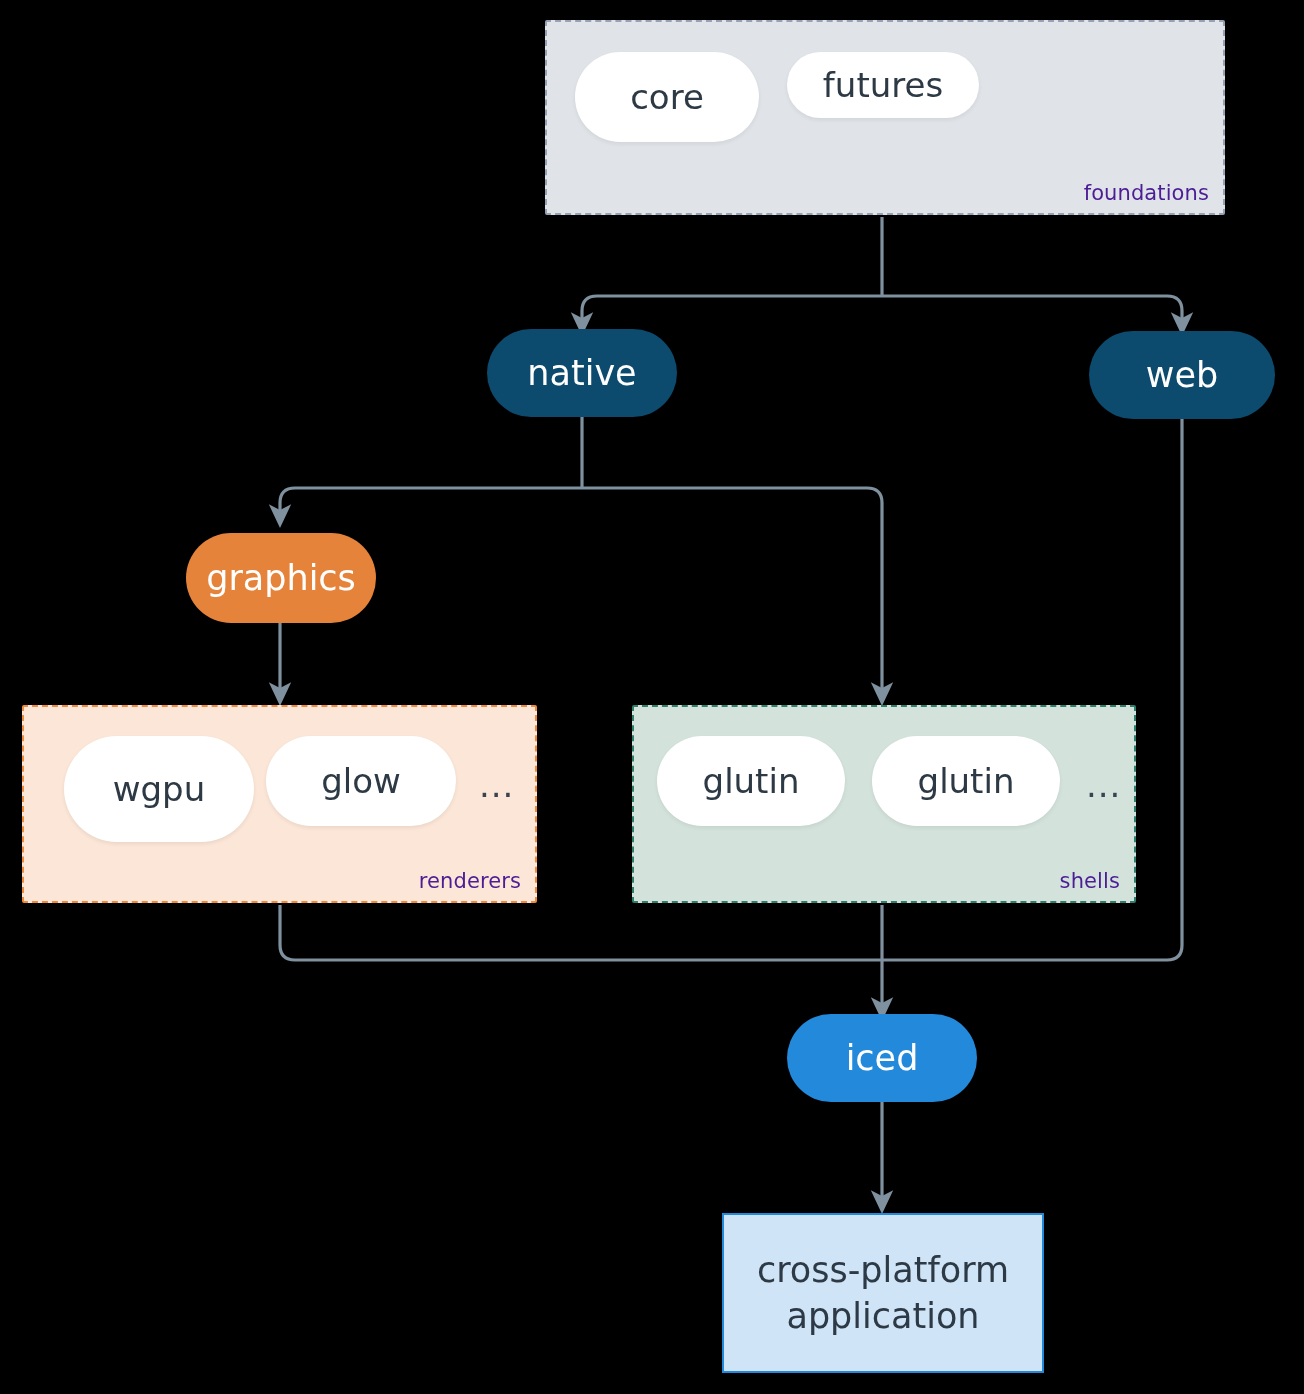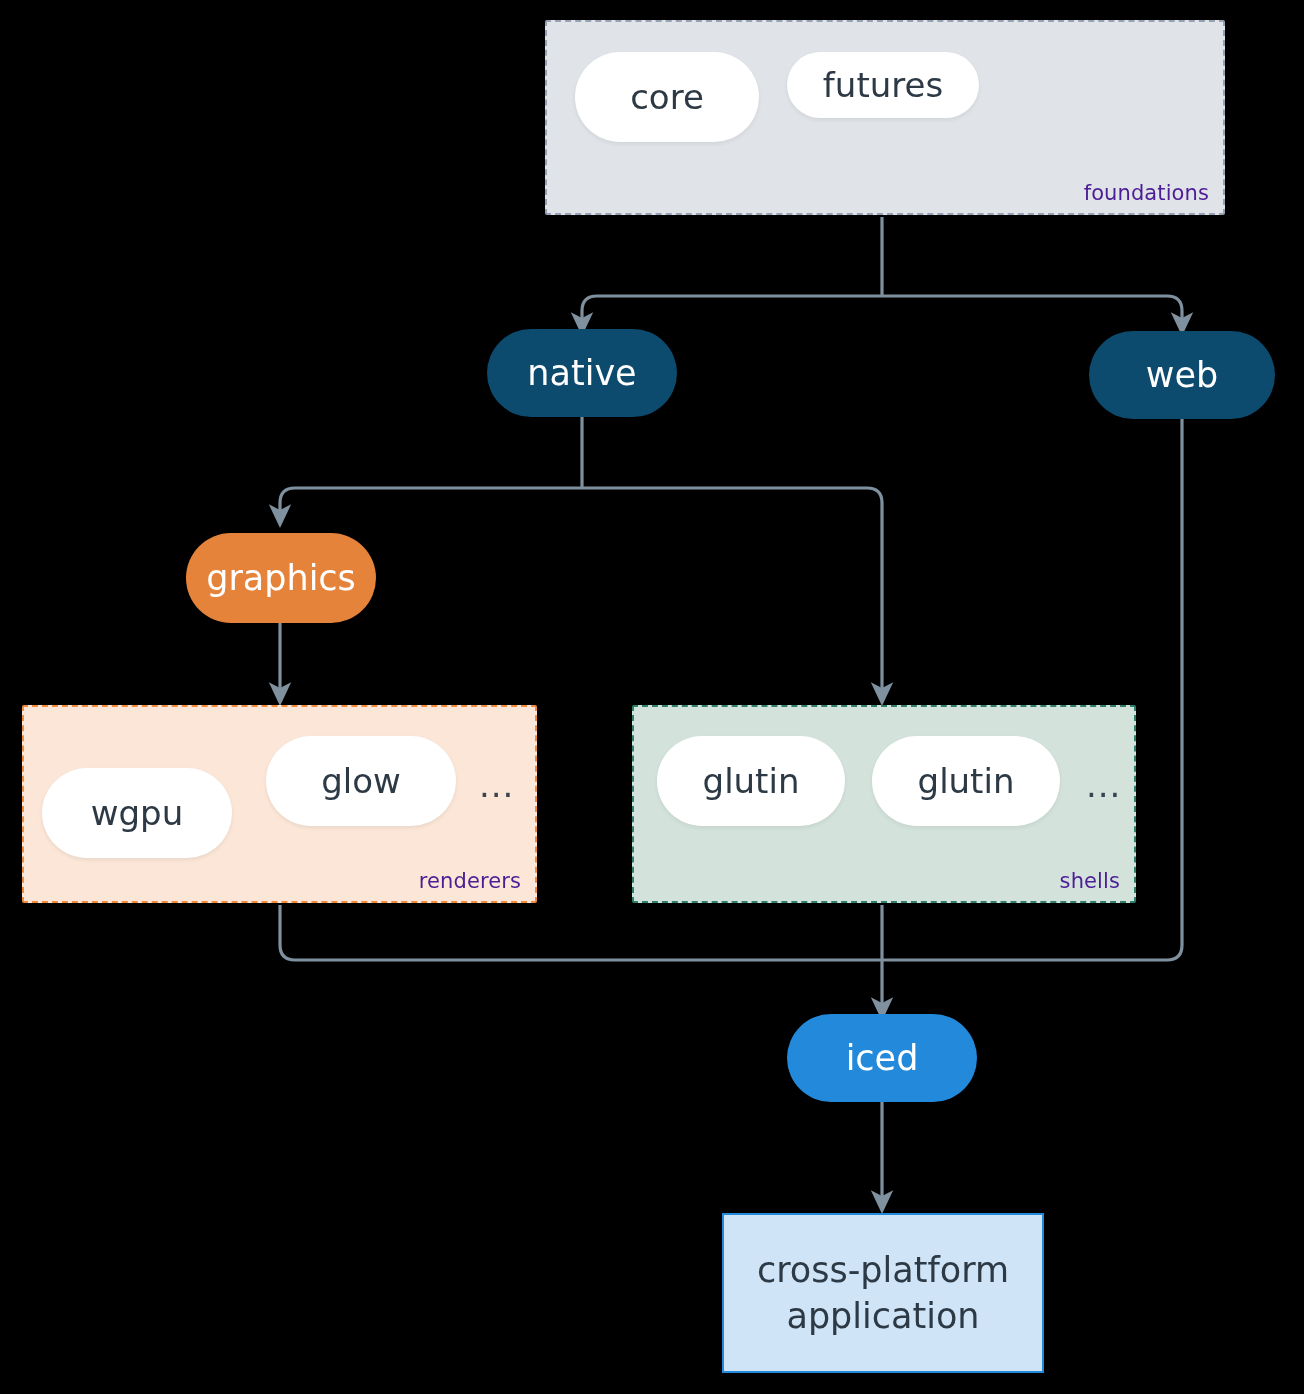--- a/index.html
+++ b/index.html
@@ -186,21 +186,21 @@
       <span>web</span>
     </div>
 
     <div class="stadium stadium-orange" style="left:186px; top:521px; width:190px; height:90px;margin-top:12px;">
       <span>graphics</span>
     </div>
 
     <div class="cluster cluster-renderers">
       <span class="cluster-label">renderers</span>
     </div>
-    <div class="pill" style="left:42px; top:736px; width:190px; height:90px;margin-top:32px;">
+    <div class="pill" style="left:64px; top:736px; width:190px; height:106px;">
       <span>wgpu</span>
     </div>
     <div class="pill" style="left:266px; top:736px; width:190px; height:90px;">
       <span>glow</span>
     </div>
     <div class="ellipsis" style="left:479px; top:768px;">...</div>
 
     <div class="cluster cluster-shells">
       <span class="cluster-label">shells</span>
     </div>

